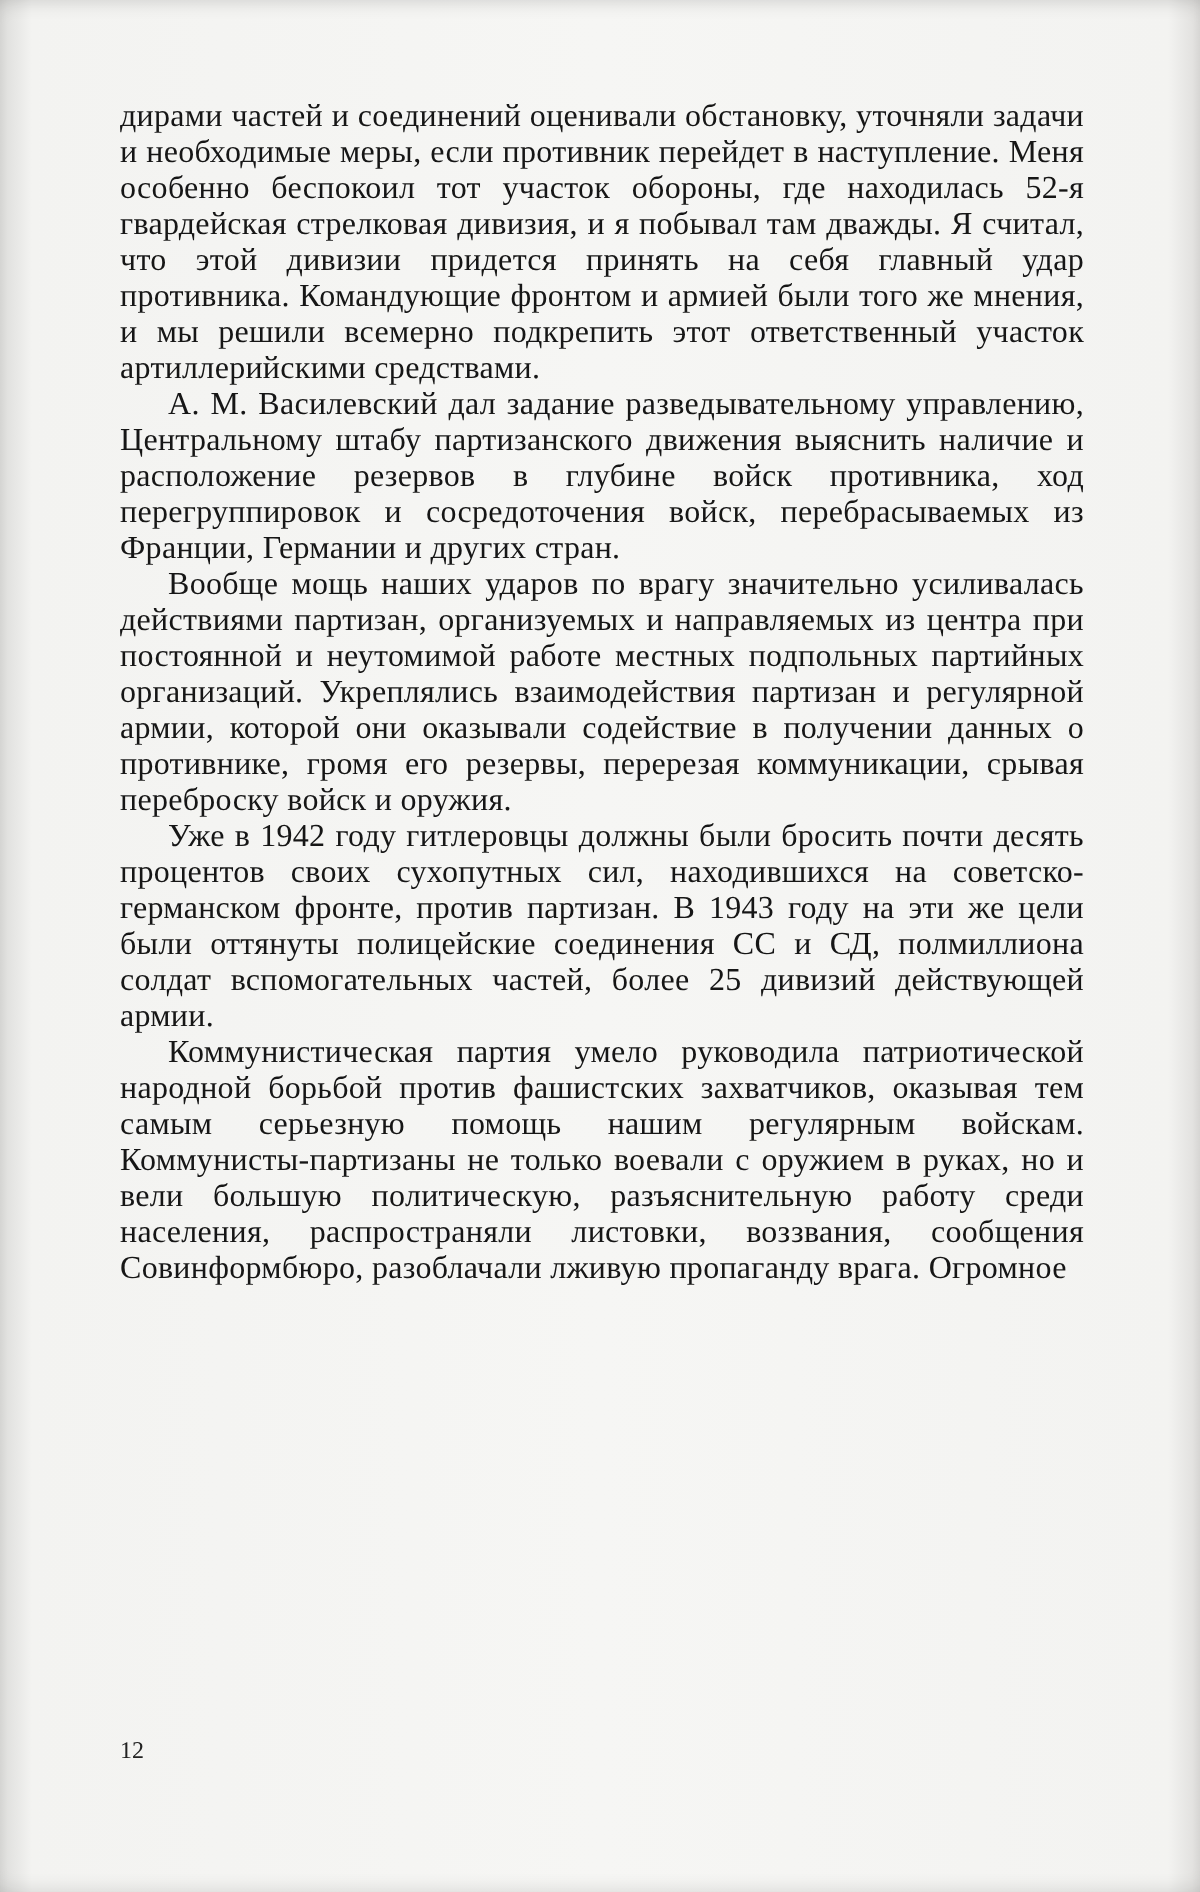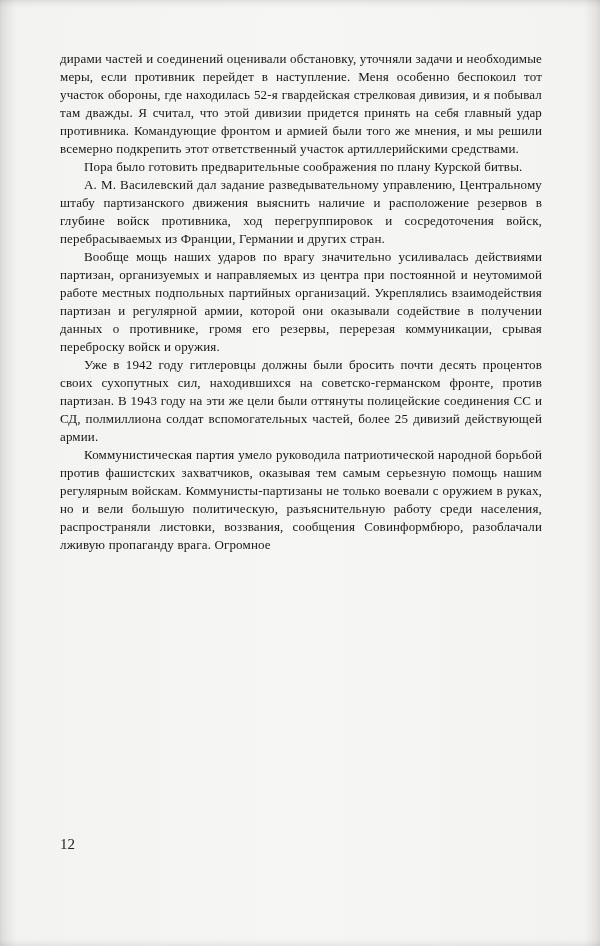--- a/index.html
+++ b/index.html
@@ -24,46 +24,45 @@
       #f3f3f1 calc(100% - 16px), #dedddb 100%);
     box-shadow: inset 0 6px 10px -6px rgba(0,0,0,0.18),
                 inset 0 -6px 10px -6px rgba(0,0,0,0.14);
   }
   .text-block {
     position: absolute;
     left: 60px;
     top: 50px;
     width: 482px;
     color: #161616;
-    font-size: 13px;
+    font-size: 16px;
     line-height: 18px;
     text-align: justify;
     letter-spacing: 0.15px;
   }
   .text-block p {
     margin: 0;
     text-indent: 24px;
   }
   .text-block p.no-indent {
     text-indent: 0;
   }
   .page-number {
     position: absolute;
     left: 60px;
-    top: 836px;
-    font-size: 15px;
+    top: 868px;
+    font-size: 12px;
     color: #222;
   }
 </style>
 </head>
 <body>
 
 <div class="book-page">
   <div class="text-block">
     <p class="no-indent">дирами частей и соединений оценивали обстановку, уточняли задачи и необходимые меры, если противник перейдет в наступление. Меня особенно беспокоил тот участок обороны, где находилась 52-я гвардейская стрелковая дивизия, и я побывал там дважды. Я считал, что этой дивизии придется принять на себя главный удар противника. Командующие фронтом и армией были того же мнения, и мы решили всемерно подкрепить этот ответственный участок артиллерийскими средствами.</p>
-    <p>Пора было готовить предварительные соображения по плану Курской битвы.</p>
     <p>А. М. Василевский дал задание разведывательному управлению, Центральному штабу партизанского движения выяснить наличие и расположение резервов в глубине войск противника, ход перегруппировок и сосредоточения войск, перебрасываемых из Франции, Германии и других стран.</p>
     <p>Вообще мощь наших ударов по врагу значительно усиливалась действиями партизан, организуемых и направляемых из центра при постоянной и неутомимой работе местных подпольных партийных организаций. Укреплялись взаимодействия партизан и регулярной армии, которой они оказывали содействие в получении данных о противнике, громя его резервы, перерезая коммуникации, срывая переброску войск и оружия.</p>
     <p>Уже в 1942 году гитлеровцы должны были бросить почти десять процентов своих сухопутных сил, находившихся на советско-германском фронте, против партизан. В 1943 году на эти же цели были оттянуты полицейские соединения СС и СД, полмиллиона солдат вспомогательных частей, более 25 дивизий действующей армии.</p>
     <p>Коммунистическая партия умело руководила патриотической народной борьбой против фашистских захватчиков, оказывая тем самым серьезную помощь нашим регулярным войскам. Коммунисты-партизаны не только воевали с оружием в руках, но и вели большую политическую, разъяснительную работу среди населения, распространяли листовки, воззвания, сообщения Совинформбюро, разоблачали лживую пропаганду врага. Огромное</p>
   </div>
   <div class="page-number">12</div>
 </div>
 
 </body></html>

